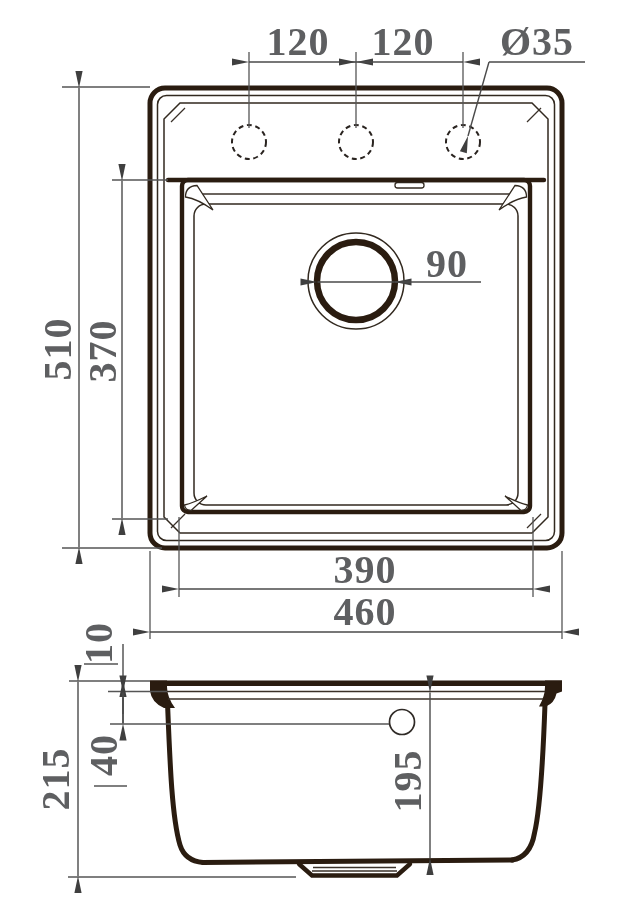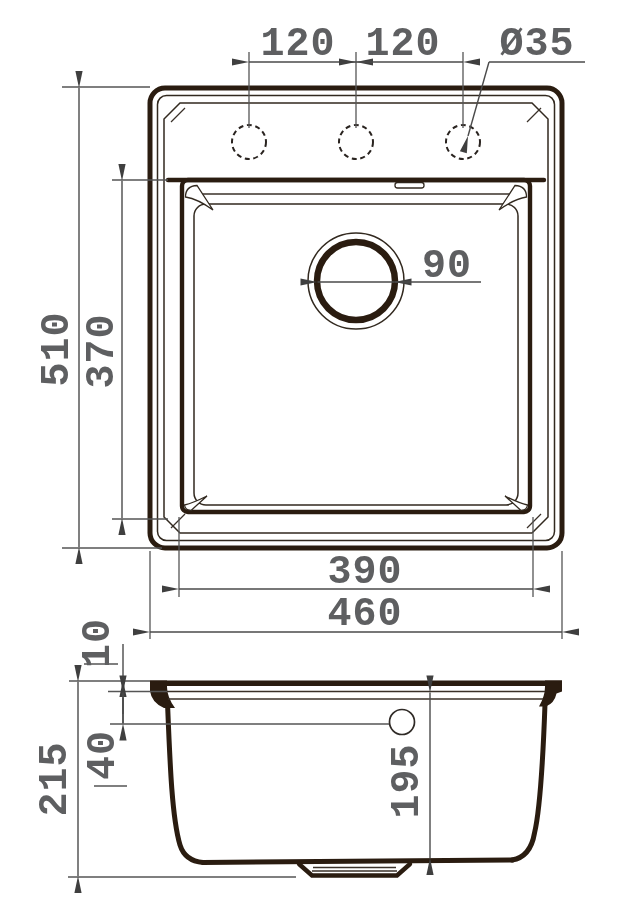--- a/index.html
+++ b/index.html
@@ -1,17 +1,17 @@
 <!DOCTYPE html>
 <html><head>
 <meta charset="utf-8">
 <style>
   html,body{margin:0;padding:0;background:#ffffff;}
   .page{position:relative;width:641px;height:917px;background:#ffffff;overflow:hidden;
-        font-family:Liberation Mono, monospace;}
+        font-family:Liberation Serif, serif;}
   svg{display:block;}
   .tk{stroke:#2a1c10;stroke-width:5;fill:none;stroke-linecap:round;}
   .md{stroke:#2a1c10;stroke-width:4.4;fill:none;stroke-linecap:round;}
   .fillk{fill:#2a1c10;stroke:none;}
   .tn{stroke:#32291f;stroke-width:1.5;fill:none;}
   .tn2{stroke:#3a3129;stroke-width:1.3;fill:none;}
   .dash{stroke:#2a2420;stroke-width:2;fill:none;stroke-dasharray:5 3.6;}
   .dim{stroke:#4a4a4a;stroke-width:1.4;fill:none;}
   .ext{stroke:#555555;stroke-width:1.3;fill:none;}
   .wedge{fill:#ffffff;stroke:#32291f;stroke-width:1.3;}

